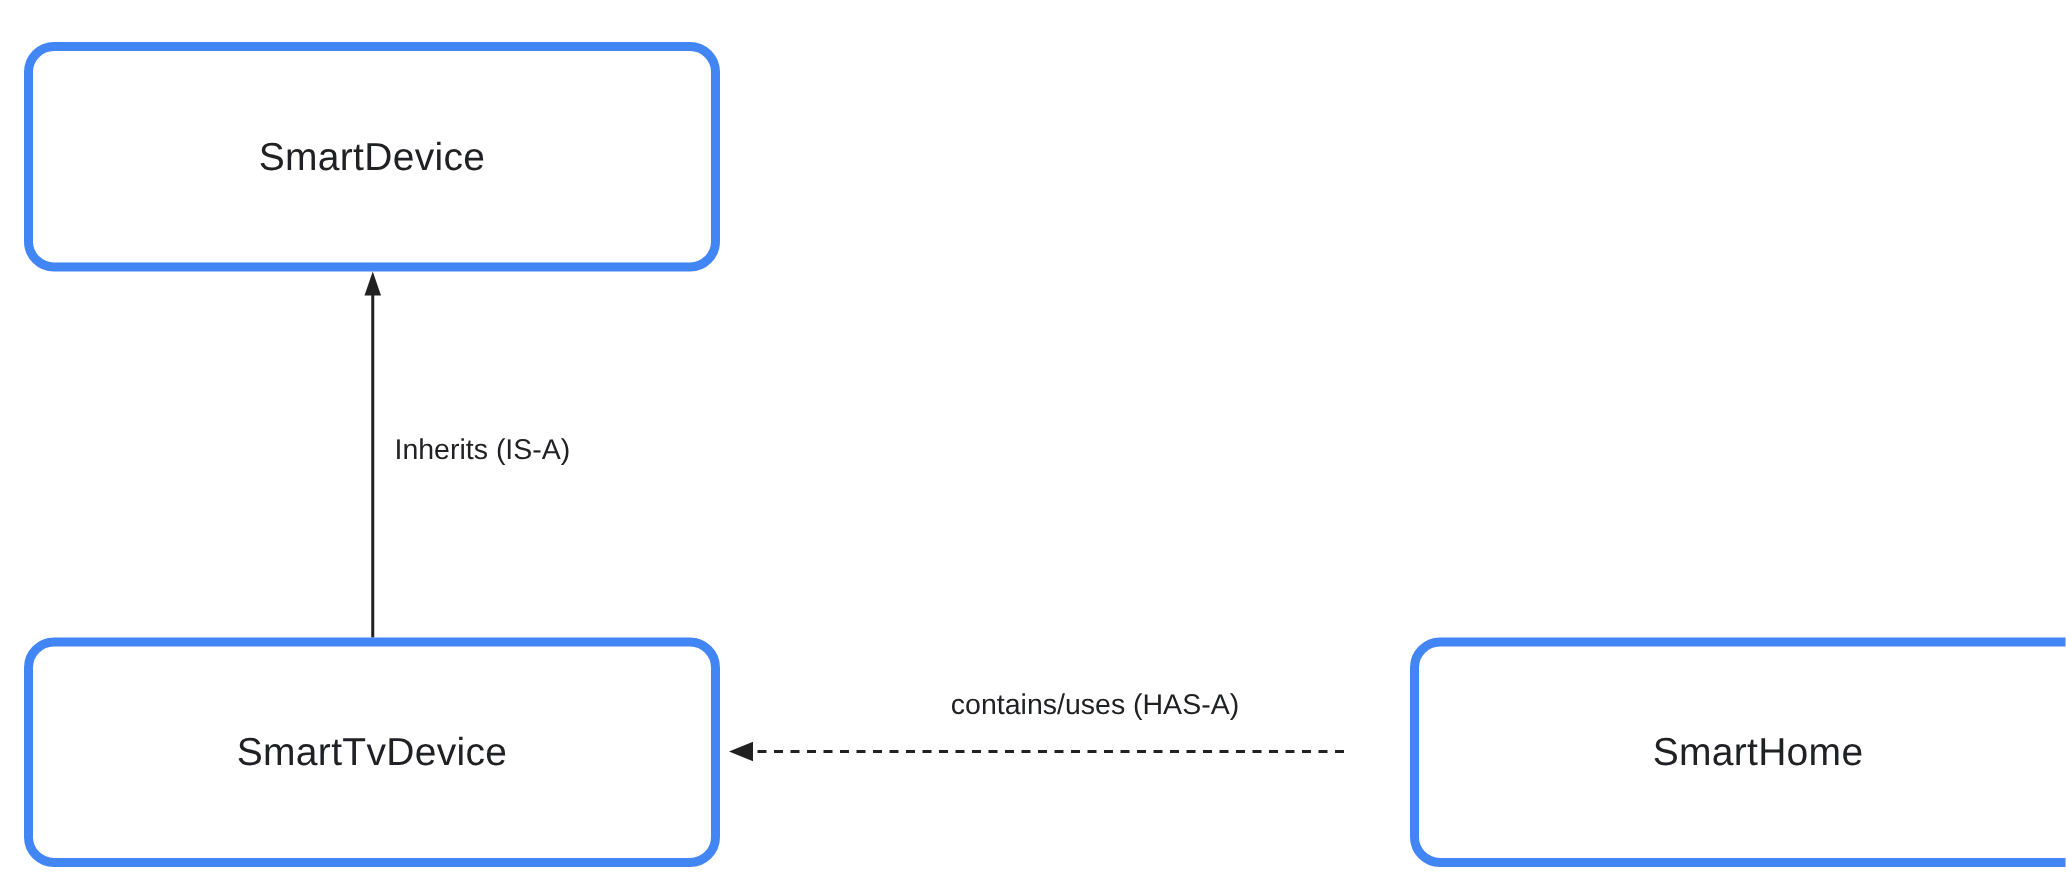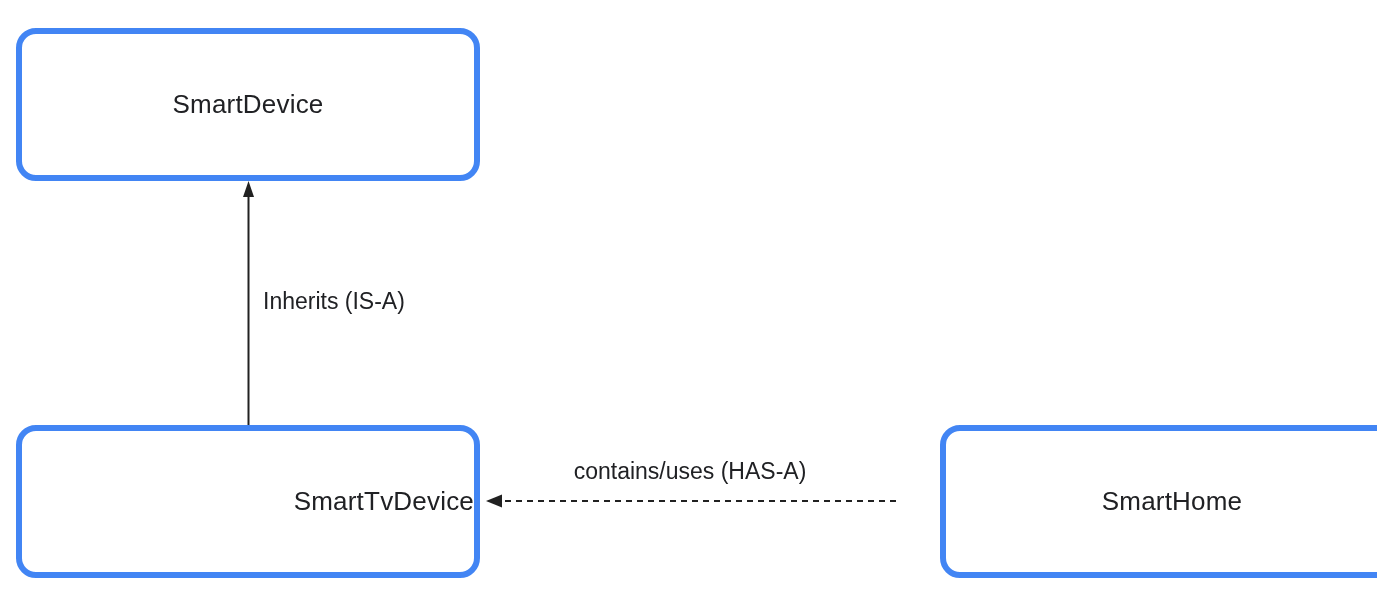--- a/index.html
+++ b/index.html
@@ -32,38 +32,38 @@
     display: flex;
     align-items: center;
     justify-content: center;
   }
   .node-label {
     font-size: 26px;
     color: var(--ink);
     letter-spacing: 0.2px;
   }
   .node-smart-device   { left: 16px;  top: 28px;  }
-  .node-smart-tv-device{ left: 16px;  top: 425px; justify-content: flex-end; }
+  .node-smart-tv-device{ left: 16px;  top: 425px; }
   .node-smart-home     { left: 896px; top: 425px; margin-left: 44px; }
   .edges-layer {
     position: absolute;
     left: 0; top: 0;
     width: 1377px;
     height: 593px;
     pointer-events: none;
   }
   .edge-label {
     position: absolute;
-    font-size: 23px;
+    font-size: 19px;
     line-height: 30px;
     color: var(--ink);
     white-space: nowrap;
   }
   .label-inherits { left: 263px; top: 286px; }
-  .label-contains { left: 690px; top: 456px; transform: translateX(-50%); }
+  .label-contains { left: 730px; top: 456px; transform: translateX(-50%); }
 </style>
 </head>
 <body>
 
 <div class="canvas">
 
   <svg class="edges-layer" width="1377" height="593" viewBox="0 0 1377 593" aria-hidden="true">
 
     <g>
       <line x1="248.5" y1="425" x2="248.5" y2="195" stroke="#212121" stroke-width="2"></line>

